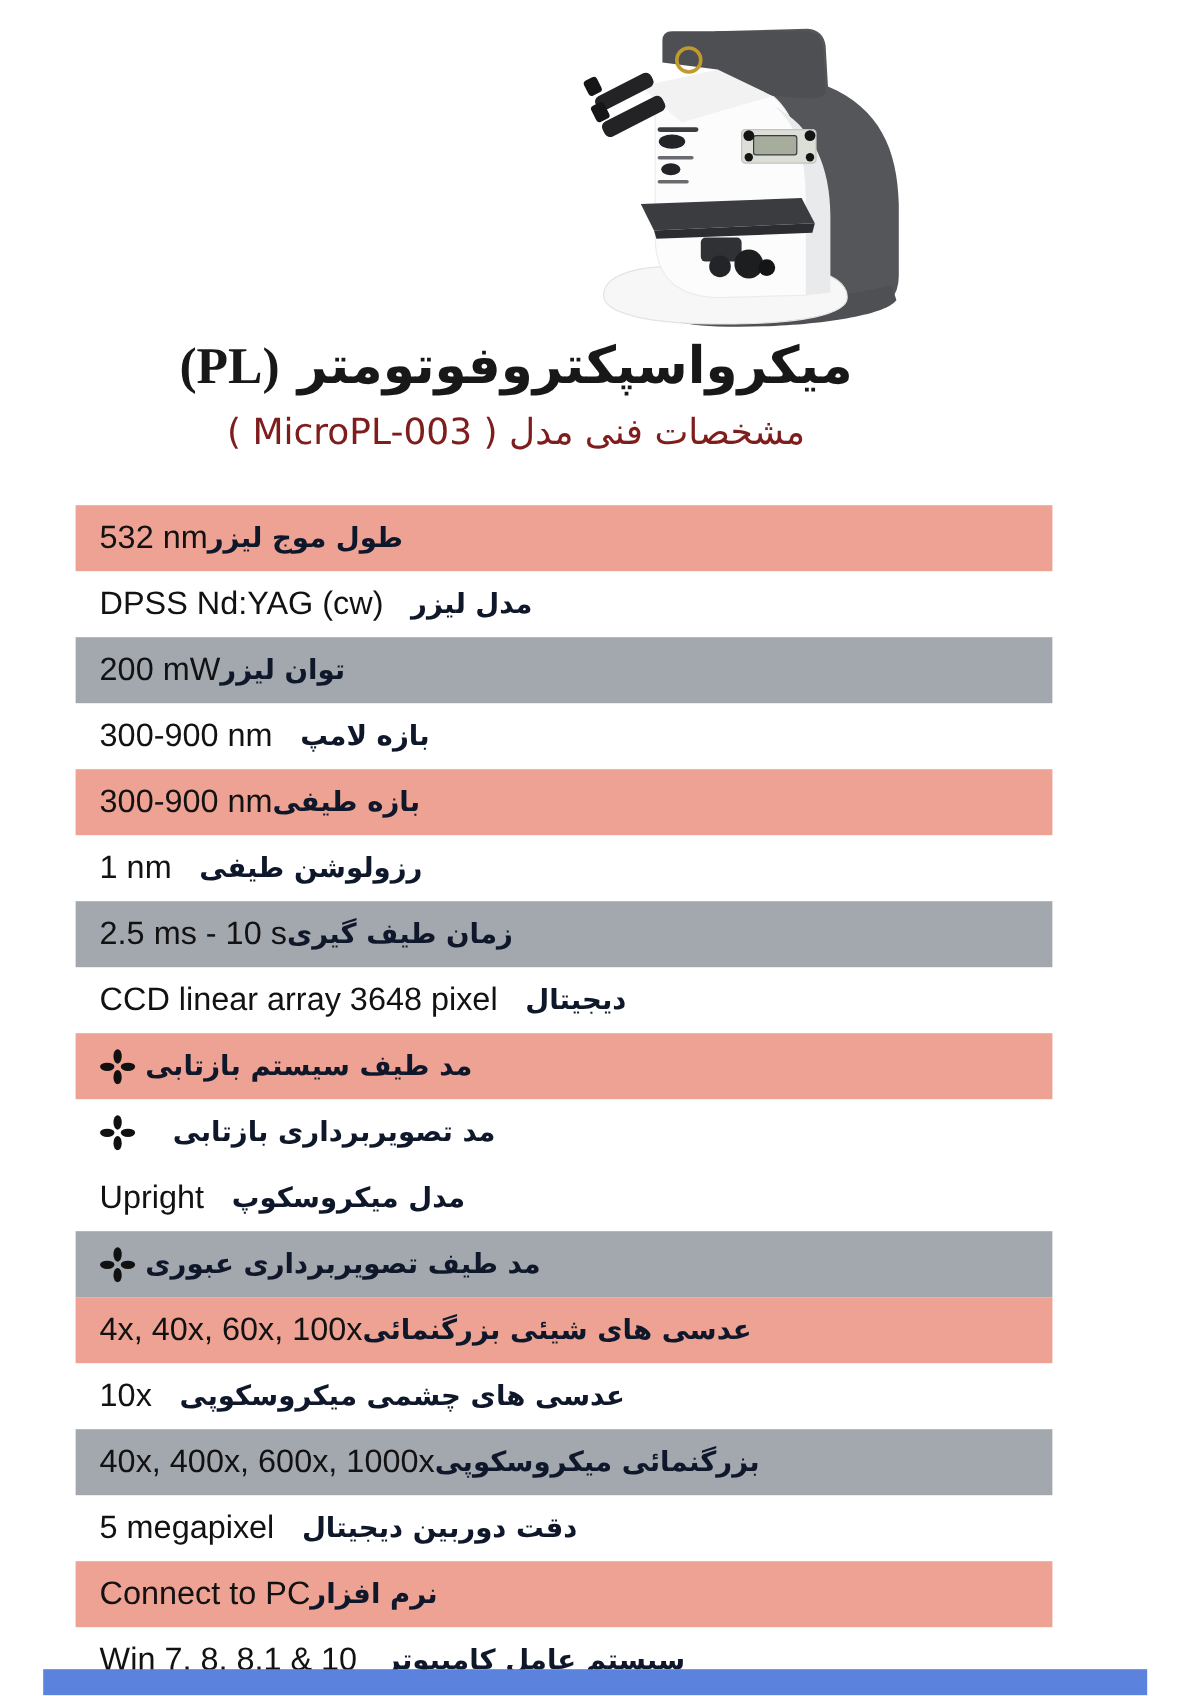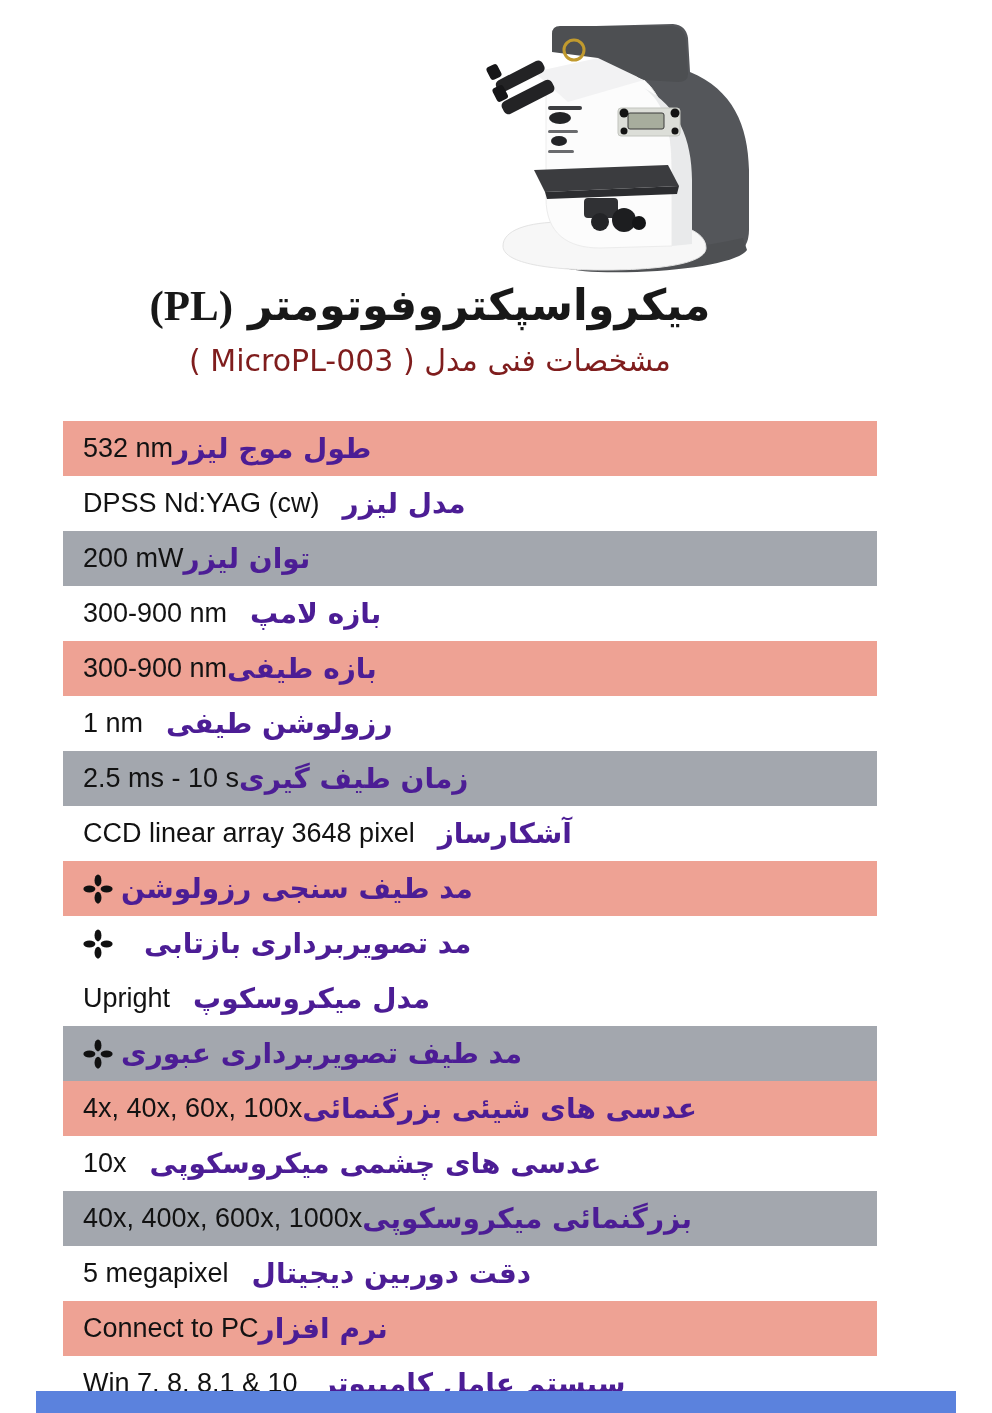--- a/index.html
+++ b/index.html
@@ -42,21 +42,21 @@
   .row.white  { background:transparent;gap:23px; }
 
   .value-cell {
     display:flex; align-items:center; gap:8px;
     padding-left:20px;
     font-size:27px; color:#121212;
     font-family:"Liberation Sans", sans-serif;
   }
   .label {
     padding-right:16px;
-    font-size:28px; font-weight:bold; color:#4c1d95;
+    font-size:23px; font-weight:bold; color:#0f172a;
     font-family:"DejaVu Sans", sans-serif;
     direction:rtl; unicode-bidi:embed;
     white-space:nowrap;
   }
   .petal-icon { display:inline-block; width:30px; height:30px; }
   .petal-icon svg { width:30px; height:30px; display:block; }
 
   
   .footer-bar {
     position:absolute; left:36px; bottom:0;
@@ -178,38 +178,38 @@
       <span class="value">2.5 ms - 10 s</span>
     </div>
     <div class="label" dir="rtl">زمان طیف گیری</div>
   </div>
 
   <div class="row white">
     <div class="value-cell">
 
       <span class="value">CCD linear array 3648 pixel</span>
     </div>
-    <div class="label" dir="rtl">آشکارساز</div>
+    <div class="label" dir="rtl">دیجیتال</div>
   </div>
 
   <div class="row salmon">
     <div class="value-cell">
       <span class="petal-icon">
         <svg viewBox="0 0 40 40" xmlns="http://www.w3.org/2000/svg">
           <g fill="#111111">
             <ellipse cx="20" cy="8.5" rx="4.6" ry="8"></ellipse>
             <ellipse cx="20" cy="31.5" rx="4.6" ry="8"></ellipse>
             <ellipse cx="8.5" cy="20" rx="8" ry="4.6"></ellipse>
             <ellipse cx="31.5" cy="20" rx="8" ry="4.6"></ellipse>
           </g>
         </svg>
       </span>
       <span class="value"></span>
     </div>
-    <div class="label" dir="rtl">مد طیف سنجی رزولوشن</div>
+    <div class="label" dir="rtl">مد طیف سیستم بازتابی</div>
   </div>
 
   <div class="row white">
     <div class="value-cell">
       <span class="petal-icon">
         <svg viewBox="0 0 40 40" xmlns="http://www.w3.org/2000/svg">
           <g fill="#111111">
             <ellipse cx="20" cy="8.5" rx="4.6" ry="8"></ellipse>
             <ellipse cx="20" cy="31.5" rx="4.6" ry="8"></ellipse>
             <ellipse cx="8.5" cy="20" rx="8" ry="4.6"></ellipse>

